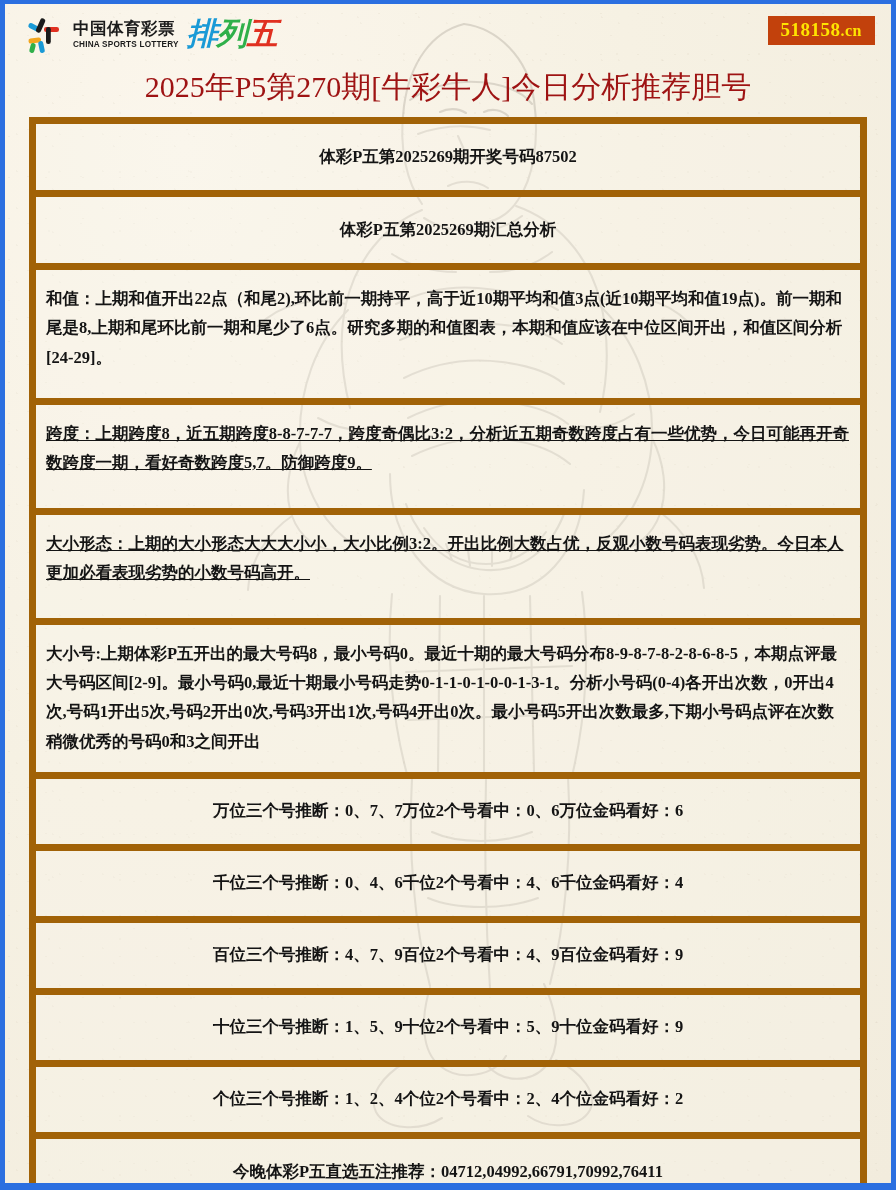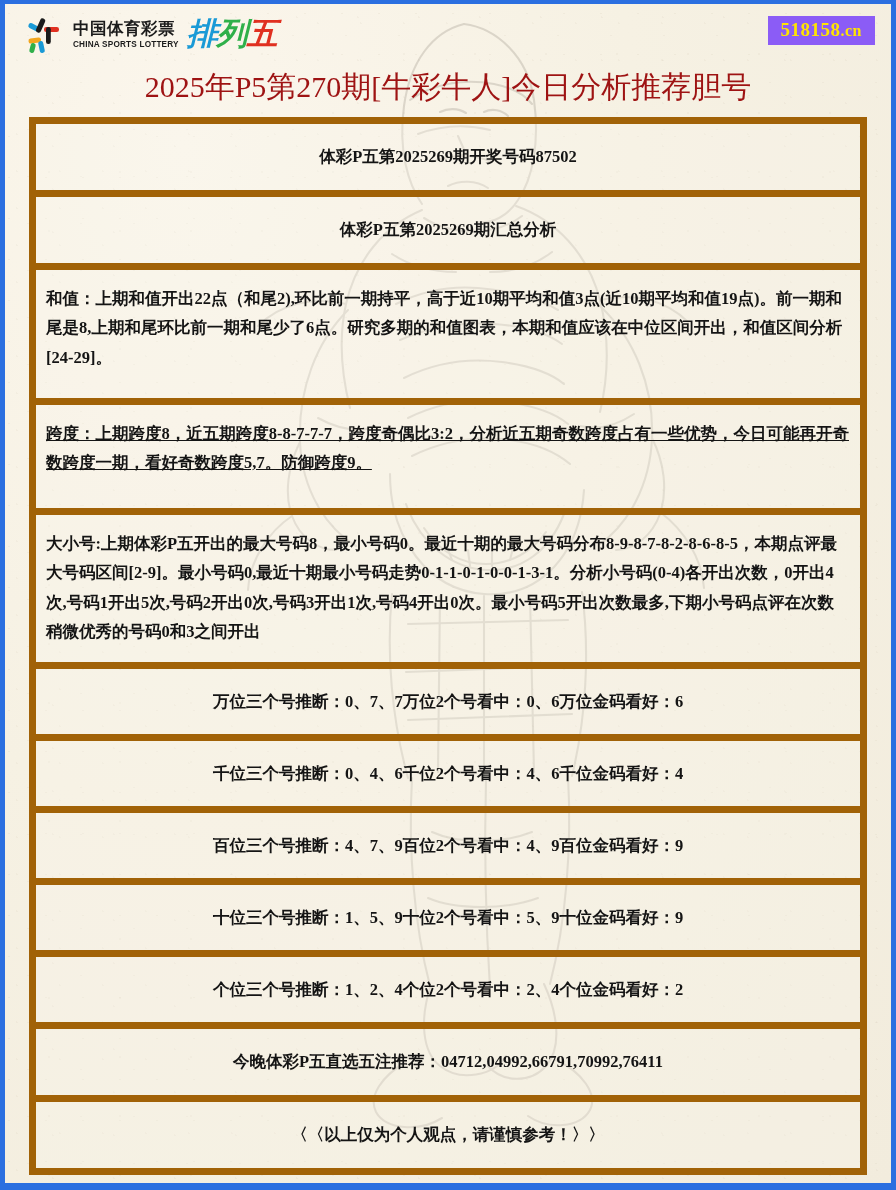--- a/index.html
+++ b/index.html
@@ -112,21 +112,21 @@
     top: -2px;
   }
   .logo-p5 .c1 { color: #1a9ad6; }
   .logo-p5 .c2 { color: #2fb04a; }
   .logo-p5 .c3 { color: #e03020; }
 
   .sitebadge {
     position: absolute;
     right: 16px;
     top: 12px;
-    background: #8b5cf6;
+    background: #c2410c;
     color: #ffe400;
     font-family: "Liberation Serif", serif;
     font-size: 19px;
     font-weight: bold;
     padding: 3px 13px 4px 13px;
     letter-spacing: .5px;
     line-height: 1.15;
   }
   .sitebadge .tld { font-size: 16px; }
 
@@ -311,20 +311,23 @@
         <tr>
           <td class="head">体彩P五第2025269期汇总分析</td>
         </tr>
         <tr>
           <td class="para tall">和值：上期和值开出22点（和尾2),环比前一期持平，高于近10期平均和值3点(近10期平均和值19点)。前一期和尾是8,上期和尾环比前一期和尾少了6点。研究多期的和值图表，本期和值应该在中位区间开出，和值区间分析[24-29]。</td>
         </tr>
         <tr>
           <td class="para short">跨度：上期跨度8，近五期跨度8-8-7-7-7，跨度奇偶比3:2，分析近五期奇数跨度占有一些优势，今日可能再开奇数跨度一期，看好奇数跨度5,7。防御跨度9。</td>
         </tr>
         <tr>
+          <td class="para short">大小形态：上期的大小形态大大大小小，大小比例3:2。开出比例大数占优，反观小数号码表现劣势。今日本人更加必看表现劣势的小数号码高开。</td>
+        </tr>
+        <tr>
           <td class="para">大小号:上期体彩P五开出的最大号码8，最小号码0。最近十期的最大号码分布8-9-8-7-8-2-8-6-8-5，本期点评最大号码区间[2-9]。最小号码0,最近十期最小号码走势0-1-1-0-1-0-0-1-3-1。分析小号码(0-4)各开出次数，0开出4次,号码1开出5次,号码2开出0次,号码3开出1次,号码4开出0次。最小号码5开出次数最多,下期小号码点评在次数稍微优秀的号码0和3之间开出</td>
         </tr>
         <tr>
           <td class="pred">万位三个号推断：0、7、7万位2个号看中：0、6万位金码看好：6</td>
         </tr>
         <tr>
           <td class="pred">千位三个号推断：0、4、6千位2个号看中：4、6千位金码看好：4</td>
         </tr>
         <tr>
           <td class="pred">百位三个号推断：4、7、9百位2个号看中：4、9百位金码看好：9</td>

